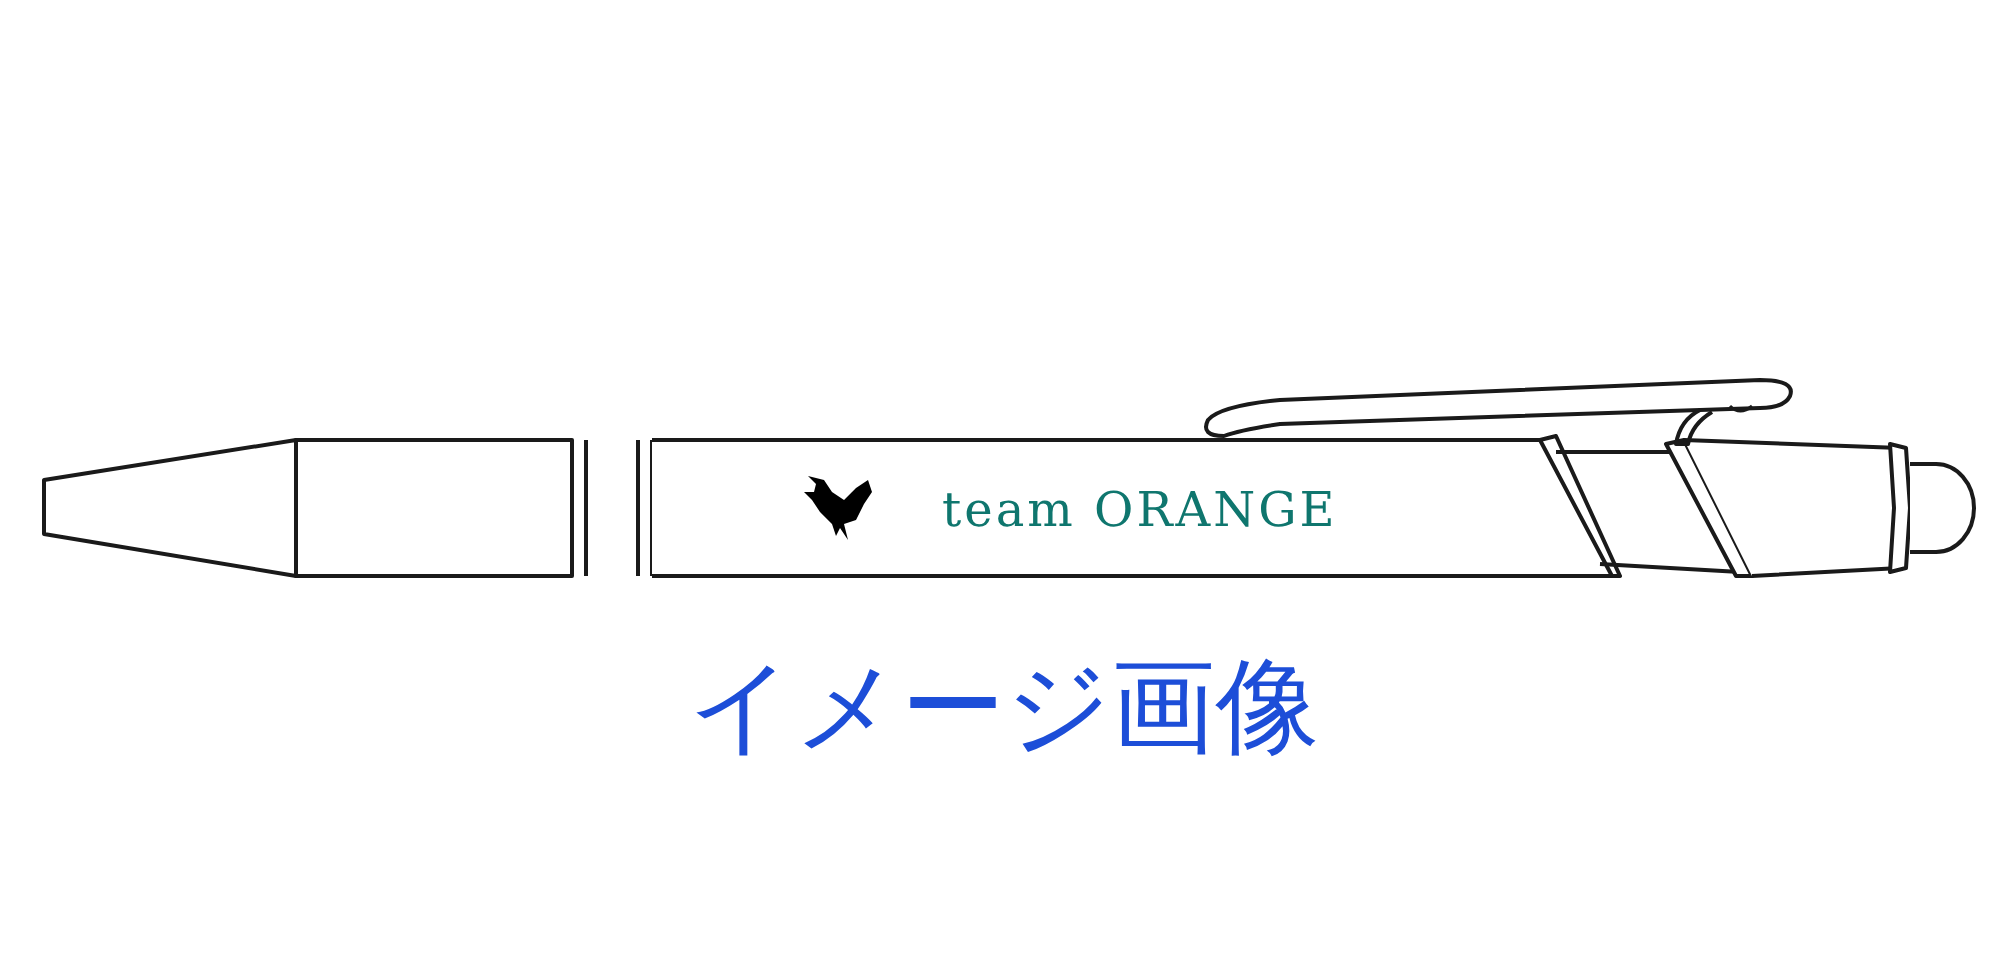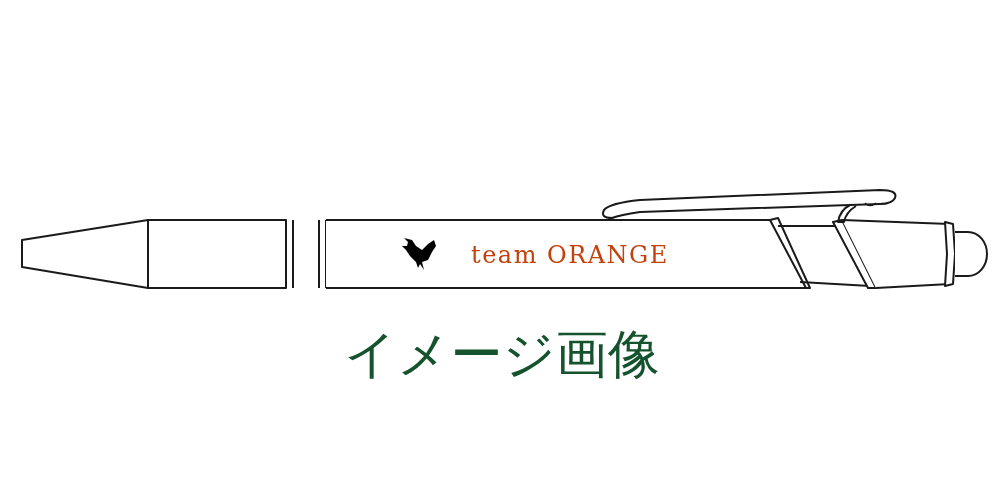--- a/index.html
+++ b/index.html
@@ -1,27 +1,27 @@
 <!DOCTYPE html>
 <html><head>
 <meta charset="utf-8">
 <style>
   html, body { margin:0; padding:0; background:#ffffff; }
   body { width:1006px; height:485px; position:relative; overflow:hidden; font-family:"DejaVu Sans", sans-serif; }
   #pen { position:absolute; left:0; top:0; }
   .brand {
     position:absolute; left:471px; top:238px;
     font-family:"DejaVu Serif","Liberation Serif", serif;
-    font-size:24px; letter-spacing:1.5px; color:#c2410c; line-height:34px;
+    font-size:24px; letter-spacing:1.5px; color:#0f766e; line-height:34px;
     white-space:nowrap;
   }
   .caption {
     position:absolute; left:344px; top:322px;
     font-family:"DejaVu Sans", sans-serif;
-    font-size:52px; color:#14532d; line-height:64px; white-space:nowrap;
+    font-size:52px; color:#1d4ed8; line-height:64px; white-space:nowrap;
   }
 </style>
 </head>
 <body>
 
 <svg id="pen" width="1006" height="485" viewBox="0 0 1006 485" fill="none" stroke="#1a1a1a" stroke-width="2" stroke-linejoin="round">
 
   <path d="M148 220 L22 240 L22 267 L148 288 Z" fill="#fff"></path>
 
   <rect x="148" y="220" width="138" height="68" fill="#fff"></rect>

